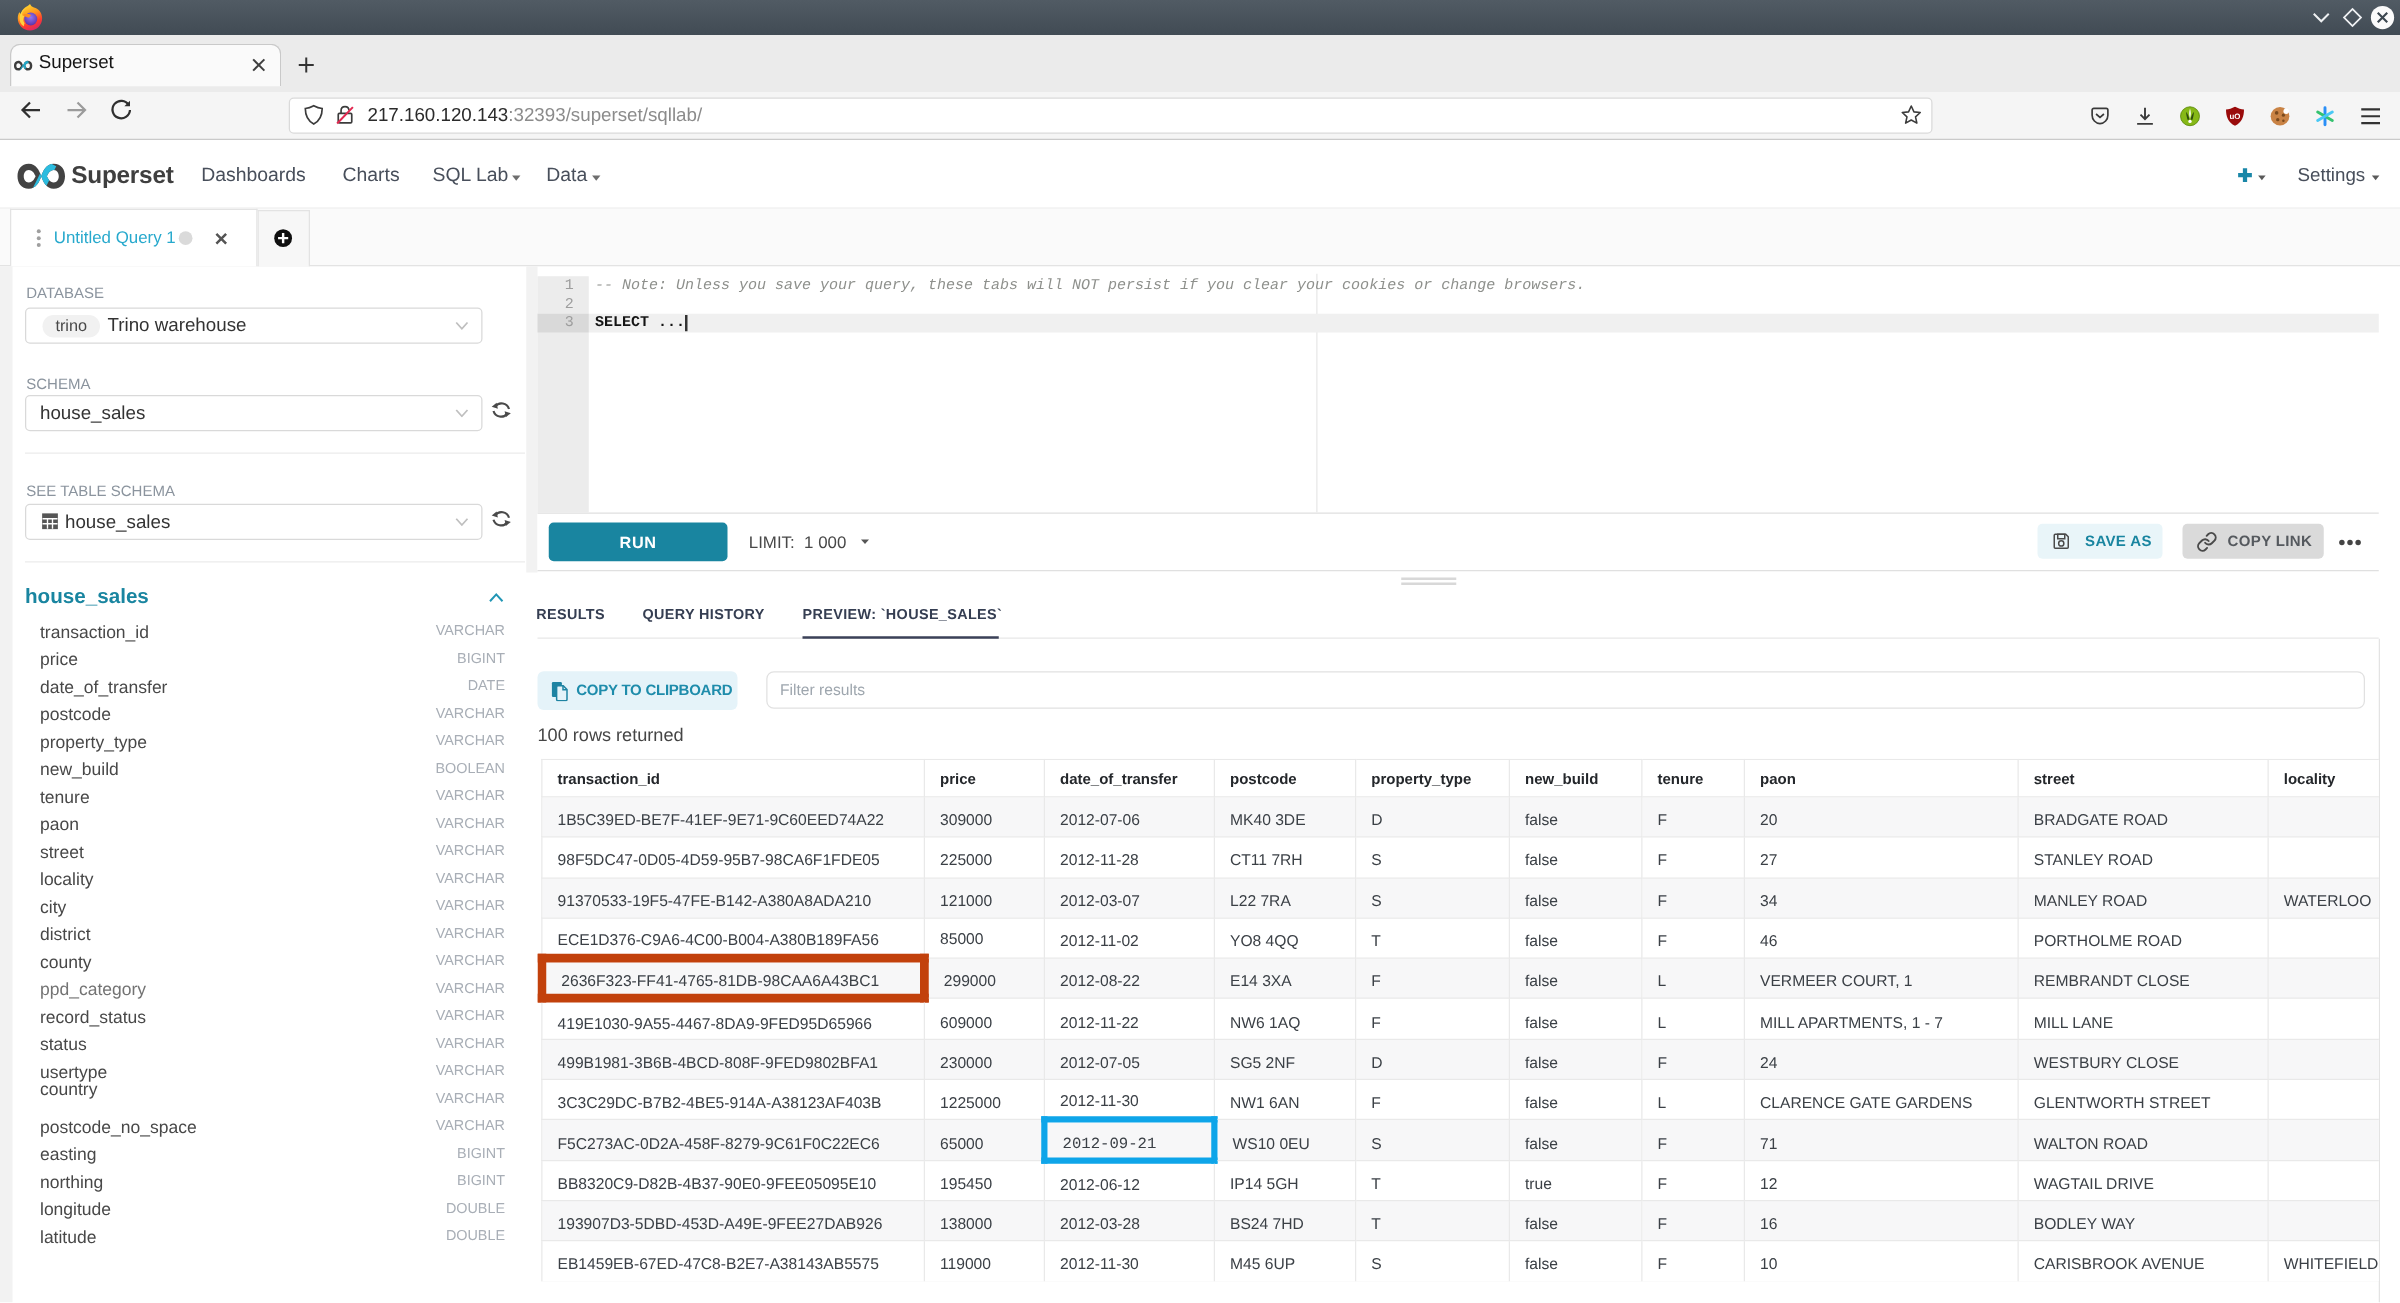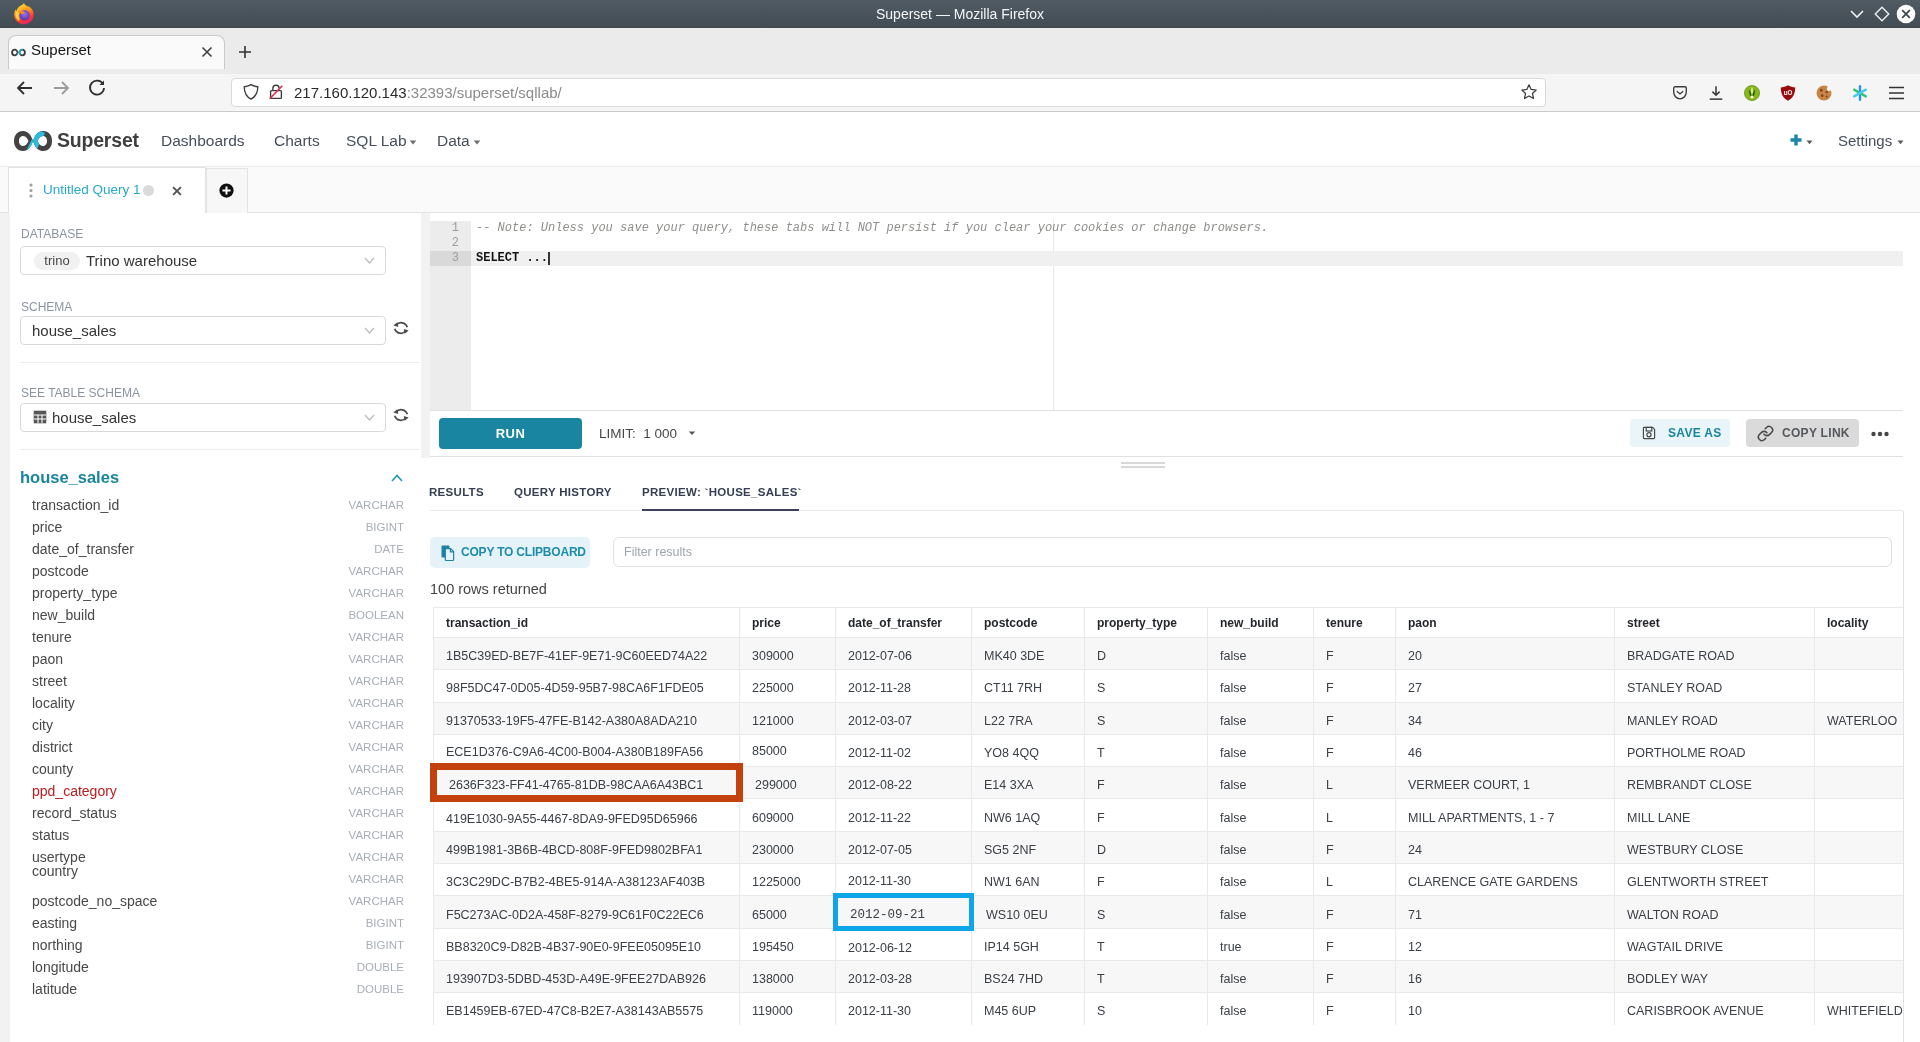--- a/index.html
+++ b/index.html
@@ -5,21 +5,20 @@
 * { margin:0; padding:0; box-sizing:border-box; }
 html,body { width:1920px; height:1042px; overflow:hidden; font-family:"Liberation Sans", sans-serif; background:#fff; }
 .abs { position:absolute; }
 #page { position:relative; width:1920px; height:1042px; }
 </style>
 </head>
 <body>
 <div id="page">
 
 <div class="abs" style="left:0;top:0;width:1920px;height:28px;background:linear-gradient(#515b64,#414b54);"></div>
-<div class="abs" style="left:0;top:0;width:1920px;height:28px;line-height:28px;text-align:center;color:#f4f6f7;font-size:14px;">Superset — Mozilla Firefox</div>
 <svg class="abs" style="left:11px;top:1px;" width="26" height="26" viewBox="0 0 26 26">
   <defs>
     <linearGradient id="ffa" x1="0.3" y1="0" x2="0.7" y2="1">
       <stop offset="0%" stop-color="#ffdf33"></stop>
           <stop offset="38%" stop-color="#ff9a1e"></stop>
       <stop offset="72%" stop-color="#ff3b30"></stop>
           <stop offset="100%" stop-color="#d6246e"></stop>
     </linearGradient>
     <radialGradient id="ffb" cx="50%" cy="38%" r="65%">
       <stop offset="0%" stop-color="#9077f2"></stop>
@@ -241,21 +240,21 @@
 <div class="abs" style="left:32px;top:673px;font-size:14px;color:#484848;">street</div>
     <div class="abs" style="left:254px;top:675px;width:150px;text-align:right;font-size:11.5px;color:#a8aeb6;">VARCHAR</div>
 <div class="abs" style="left:32px;top:695px;font-size:14px;color:#484848;">locality</div>
     <div class="abs" style="left:254px;top:697px;width:150px;text-align:right;font-size:11.5px;color:#a8aeb6;">VARCHAR</div>
 <div class="abs" style="left:32px;top:717px;font-size:14px;color:#484848;">city</div>
     <div class="abs" style="left:254px;top:719px;width:150px;text-align:right;font-size:11.5px;color:#a8aeb6;">VARCHAR</div>
 <div class="abs" style="left:32px;top:739px;font-size:14px;color:#484848;">district</div>
     <div class="abs" style="left:254px;top:741px;width:150px;text-align:right;font-size:11.5px;color:#a8aeb6;">VARCHAR</div>
 <div class="abs" style="left:32px;top:761px;font-size:14px;color:#484848;">county</div>
     <div class="abs" style="left:254px;top:763px;width:150px;text-align:right;font-size:11.5px;color:#a8aeb6;">VARCHAR</div>
-<div class="abs" style="left:32px;top:783px;font-size:14px;color:#b91c1c;">ppd_category</div>
+<div class="abs" style="left:32px;top:783px;font-size:14px;color:#737373;">ppd_category</div>
     <div class="abs" style="left:254px;top:785px;width:150px;text-align:right;font-size:11.5px;color:#a8aeb6;">VARCHAR</div>
 <div class="abs" style="left:32px;top:805px;font-size:14px;color:#484848;">record_status</div>
     <div class="abs" style="left:254px;top:807px;width:150px;text-align:right;font-size:11.5px;color:#a8aeb6;">VARCHAR</div>
 <div class="abs" style="left:32px;top:827px;font-size:14px;color:#484848;">status</div>
     <div class="abs" style="left:254px;top:829px;width:150px;text-align:right;font-size:11.5px;color:#a8aeb6;">VARCHAR</div>
 <div class="abs" style="left:32px;top:849px;font-size:14px;color:#484848;">usertype</div>
     <div class="abs" style="left:254px;top:851px;width:150px;text-align:right;font-size:11.5px;color:#a8aeb6;">VARCHAR</div>
 <div class="abs" style="left:32px;top:863px;font-size:14px;color:#484848;">country</div>
     <div class="abs" style="left:254px;top:873px;width:150px;text-align:right;font-size:11.5px;color:#a8aeb6;">VARCHAR</div>
 <div class="abs" style="left:32px;top:893px;font-size:14px;color:#484848;">postcode_no_space</div>

